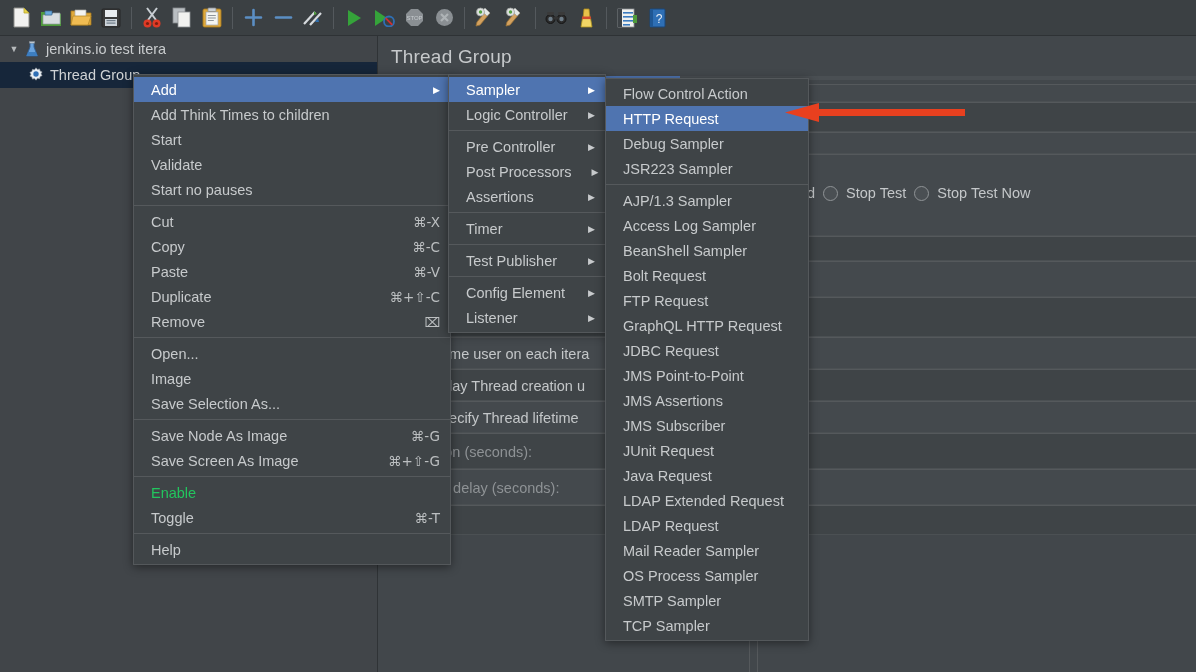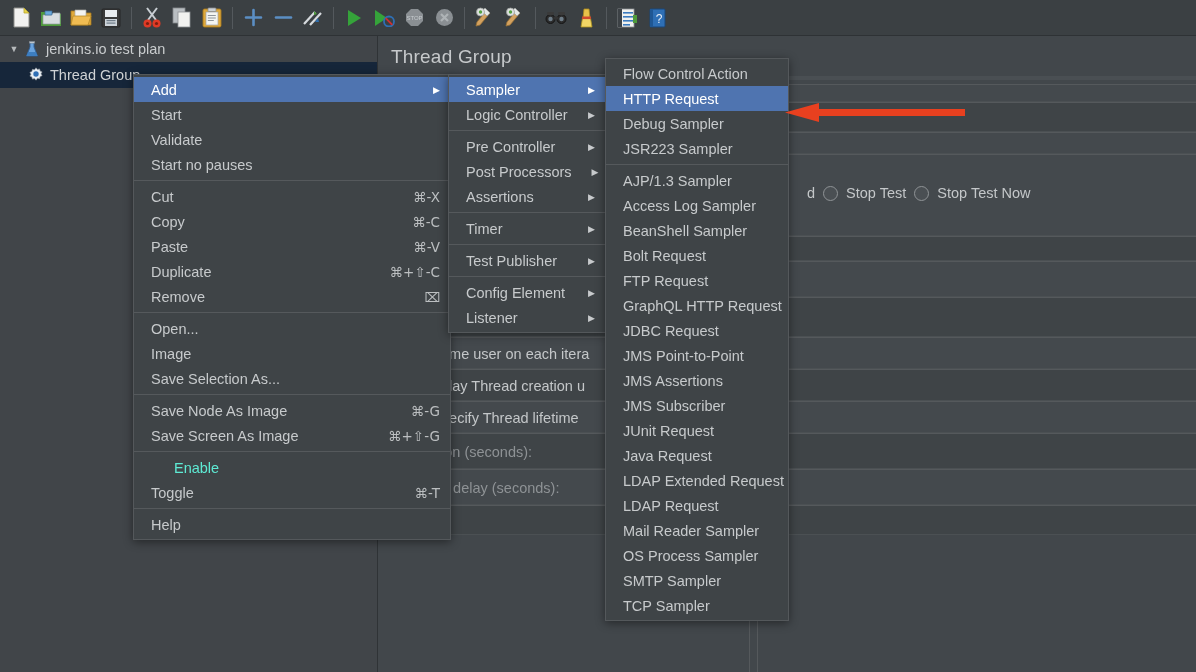--- a/index.html
+++ b/index.html
@@ -126,38 +126,38 @@
   .mi {
     height: 25px;
     display: flex; align-items: center;
     padding: 0 10px 0 17px;
     font-size: 14.5px; color: #c7cacc;
     white-space: nowrap;
     position: relative;
     text-align: right;
   }
   .mi.sel { background: #4f74b0; color: #ffffff; }
-  .mi.disabled { color: #5eead4; margin-left: 23px; }
+  .mi.disabled { color: #22c55e; }
   .mi .accel {
     margin-left: auto; padding-left: 26px;
     font-size: 13.5px; color: #bcbfc1;
     font-family: "DejaVu Sans", sans-serif;
   }
   .mi .arrow {
     margin-left: auto; padding-left: 20px;
     font-size: 9px; color: #c7cacc;
   }
   .mi.sel .arrow { color: #ffffff; }
   .msep {
     height: 1px; background: #55595c; margin: 3px 0;
   }
 
   #menu-root { left: 133px; top: 74px; width: 318px; }
   #menu-add  { left: 448px; top: 74px; width: 158px; }
-  #menu-sampler { left: 605px; top: 58px; width: 184px; }
+  #menu-sampler { left: 605px; top: 78px; width: 204px; }
 
   
   .annot-arrow {
     position: absolute; left: 785px; top: 103px;
     width: 180px; height: 19px; z-index: 90;
   }
 </style>
 </head>
 <body>
 
@@ -350,21 +350,21 @@
 
     <div class="tree-row root">
       <span class="twisty">▼</span>
       <span class="tree-ico">
         <svg width="14" height="17" viewBox="0 0 14 17">
           <path d="M5 1h4v5l3.5 9H1.5L5 6z" fill="#6aa3dd" stroke="#2f5f96" stroke-width="0.9"></path>
           <path d="M3.2 11h7.6l1.7 4H1.5z" fill="#3d7ec0"></path>
           <rect x="4.3" y="0.5" width="5.4" height="1.6" fill="#cfd6dc" stroke="#7c8288" stroke-width="0.6"></rect>
         </svg>
       </span>
-      <span>jenkins.io test plan</span>
+      <span>jenkins.io test itera</span>
     </div>
 
     <div class="tree-row selected">
       <span class="indent"></span>
       <span class="tree-ico">
         <svg width="16" height="16" viewBox="0 0 16 16">
           <path d="M8 0.8l1.5 1.6 2.1-.5.5 2.1 2 .9-1.1 1.9 1.1 1.9-2 .9-.5 2.1-2.1-.5L8 13.2 6.5 11.6l-2.1.5-.5-2.1-2-.9 1.1-1.9L1.9 5.3l2-.9.5-2.1 2.1.5z" fill="#e8eef4" stroke="#8d949b" stroke-width="0.6"></path>
           <circle cx="8" cy="7" r="2.7" fill="#2f6fb5"></circle>
         </svg>
       </span>
@@ -438,20 +438,23 @@
     </div>
   </div>
 
   <div class="menu" id="menu-root">
 
     <div class="mi sel">
       <span>Add</span>
       <span class="arrow">▶</span>
     </div>
     <div class="mi">
+      <span>Add Think Times to children</span>
+    </div>
+    <div class="mi">
       <span>Start</span>
     </div>
     <div class="mi">
       <span>Validate</span>
     </div>
     <div class="mi">
       <span>Start no pauses</span>
     </div>
 
     <div class="msep"></div>

